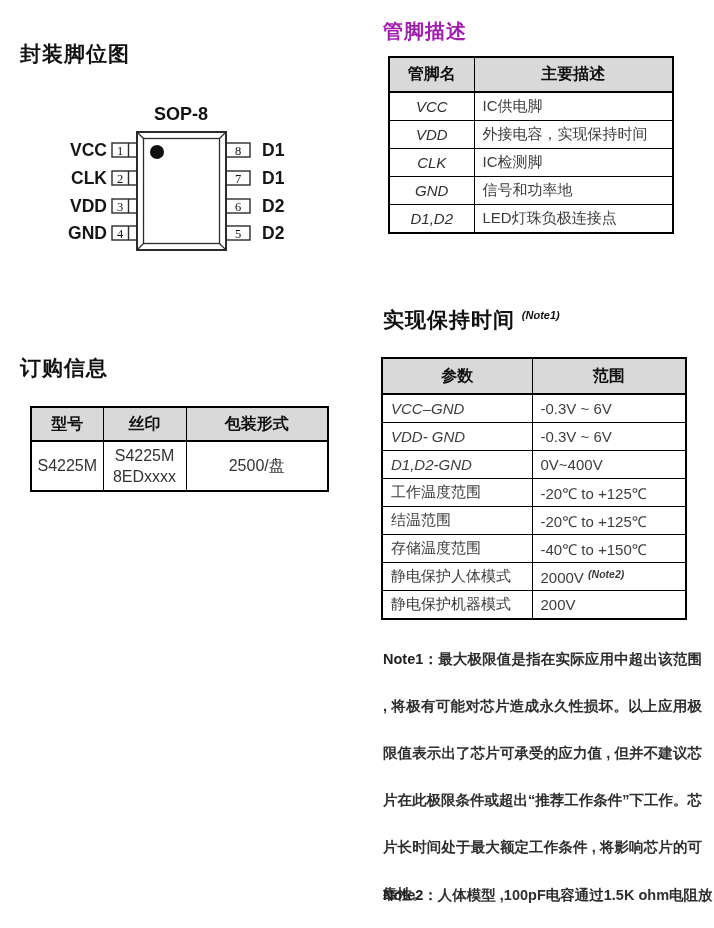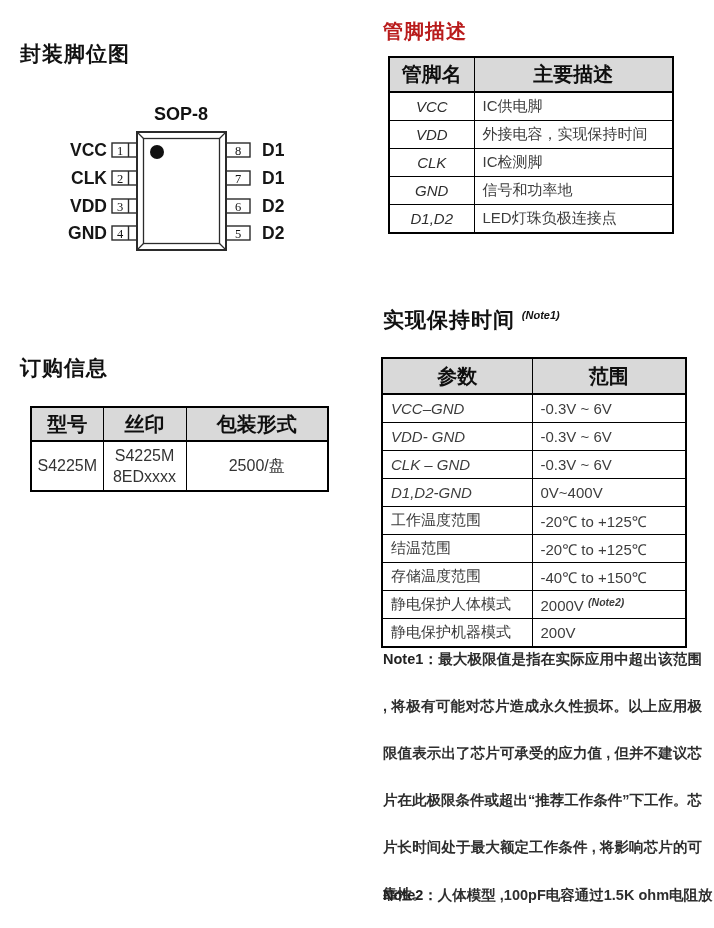--- a/index.html
+++ b/index.html
@@ -2,29 +2,29 @@
 <html><head>
 <meta charset="utf-8">
 <style>
   html,body{margin:0;padding:0;background:#e8e8e8;}
   .page{
     position:relative;width:714px;height:928px;margin:0 auto;background:#ffffff;
     font-family:"Liberation Sans",sans-serif;color:#1a1a1a;overflow:hidden;
   }
   .abs{position:absolute;}
   .h-title{font-weight:bold;font-size:21px;color:#111;letter-spacing:1px;}
-  .h-title-sm{font-weight:bold;font-size:20px;color:#b91c1c;letter-spacing:1px;}
+  .h-title-sm{font-weight:bold;font-size:20px;color:#a21caf;letter-spacing:1px;}
   .sup-note{font-style:italic;font-weight:bold;font-size:11px;vertical-align:8px;letter-spacing:0;}
   .caption{font-weight:bold;font-size:17px;color:#161616;}
 
   table.tbl{border-collapse:collapse;table-layout:fixed;background:#fff;}
   .tbl th,.tbl td{border:1px solid #000;overflow:hidden;}
   .tbl{border:2px solid #000;}
   .tbl thead th{
-    background:#d9d9d9;font-weight:bold;font-size:20px;color:#0f0f0f;
+    background:#d9d9d9;font-weight:bold;font-size:16px;color:#0f0f0f;
     text-align:center;border-bottom:2px solid #000;
   }
   .cell-c{text-align:center;}
   .cell-l{text-align:left;padding-left:8px;}
   .pin-name{font-style:italic;font-size:15px;color:#2e2e2e;}
   .desc{font-size:15px;color:#3d3d3d;}
   .param-it{font-style:italic;}
   .mark-line{line-height:21px;font-size:16px;color:#333;}
   .ord-cell{font-size:16px;color:#333;}
 
@@ -179,24 +179,20 @@
     <tbody>
       <tr>
         <td class="cell-l desc param-it" style="height:25px;margin-top:31px;">VCC–GND</td>
         <td class="cell-l desc">-0.3V ~ 6V</td>
       </tr>
       <tr>
         <td class="cell-l desc param-it" style="height:25px;">VDD- GND</td>
         <td class="cell-l desc">-0.3V ~ 6V</td>
       </tr>
       <tr>
-        <td class="cell-l desc param-it" style="height:25px;">CLK – GND</td>
-        <td class="cell-l desc">-0.3V ~ 6V</td>
-      </tr>
-      <tr>
         <td class="cell-l desc param-it" style="height:25px;">D1,D2-GND</td>
         <td class="cell-l desc">0V~400V</td>
       </tr>
       <tr>
         <td class="cell-l desc" style="height:25px;">工作温度范围</td>
         <td class="cell-l desc">-20℃ to +125℃</td>
       </tr>
       <tr>
         <td class="cell-l desc" style="height:25px;">结温范围</td>
         <td class="cell-l desc">-20℃ to +125℃</td>

